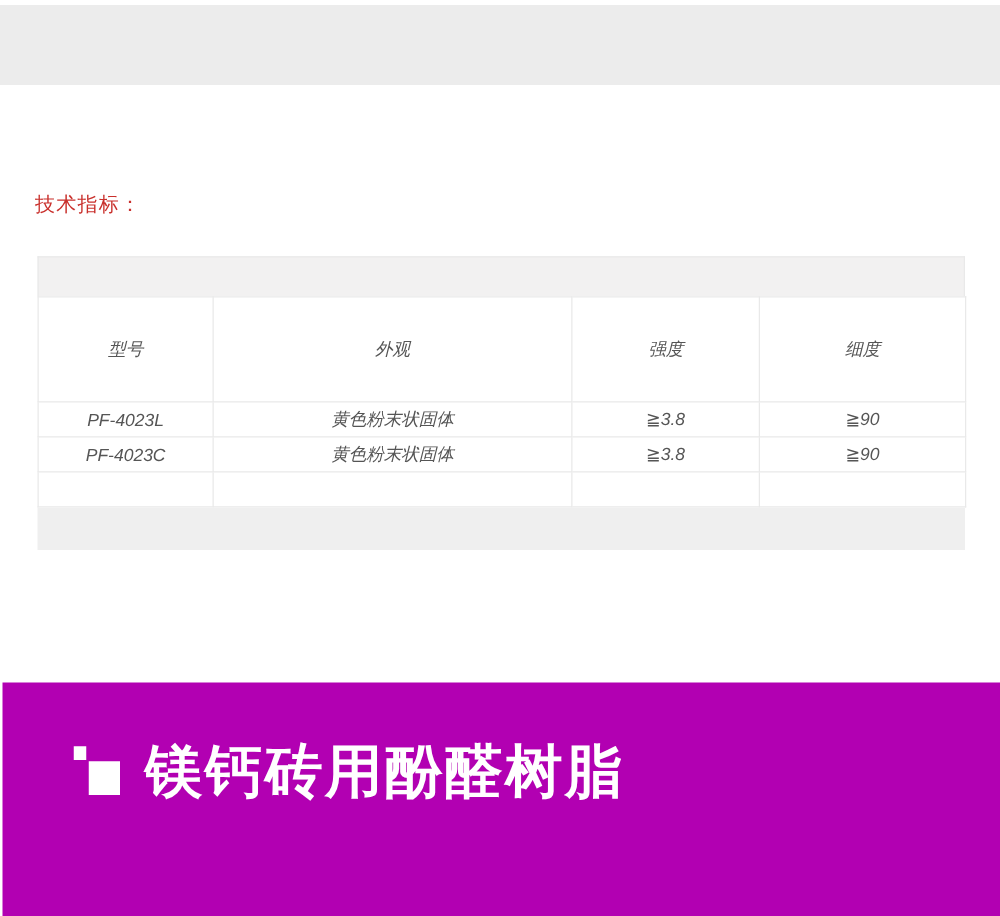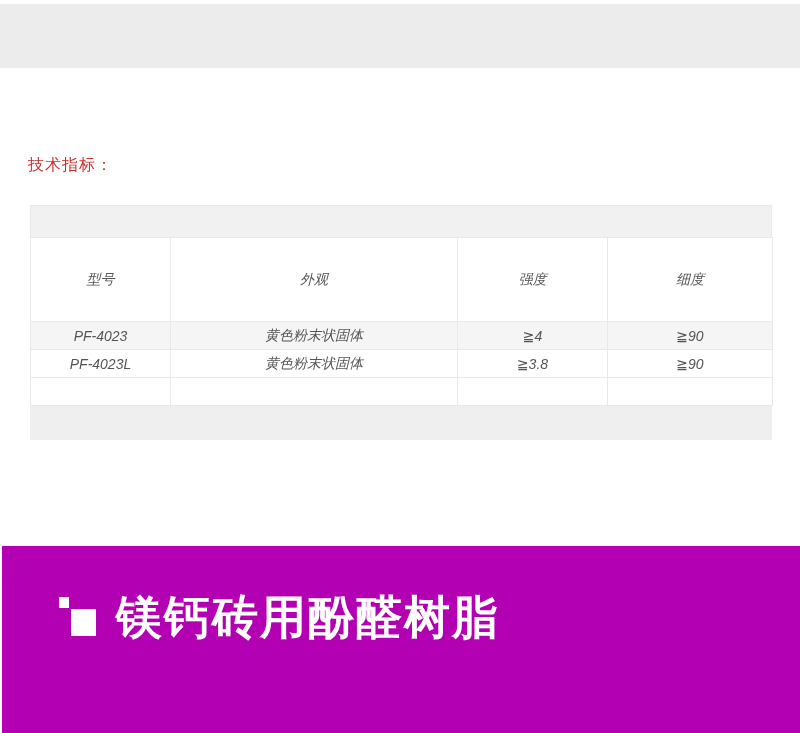--- a/index.html
+++ b/index.html
@@ -103,28 +103,28 @@
     </colgroup>
     <thead>
       <tr>
         <th>型号</th>
         <th>外观</th>
         <th>强度</th>
         <th>细度</th>
       </tr>
     </thead>
     <tbody>
-      <tr class="shaded">
-        <td>PF-4023</td>
+      <tr>
+        <td>PF-4023L</td>
         <td>黄色粉末状固体</td>
-        <td>≧4</td>
+        <td>≧3.8</td>
         <td>≧90</td>
       </tr>
       <tr>
-        <td>PF-4023L</td>
+        <td>PF-4023C</td>
         <td>黄色粉末状固体</td>
         <td>≧3.8</td>
         <td>≧90</td>
       </tr>
       <tr>
         <td></td>
         <td></td>
         <td></td>
         <td></td>
       </tr>

